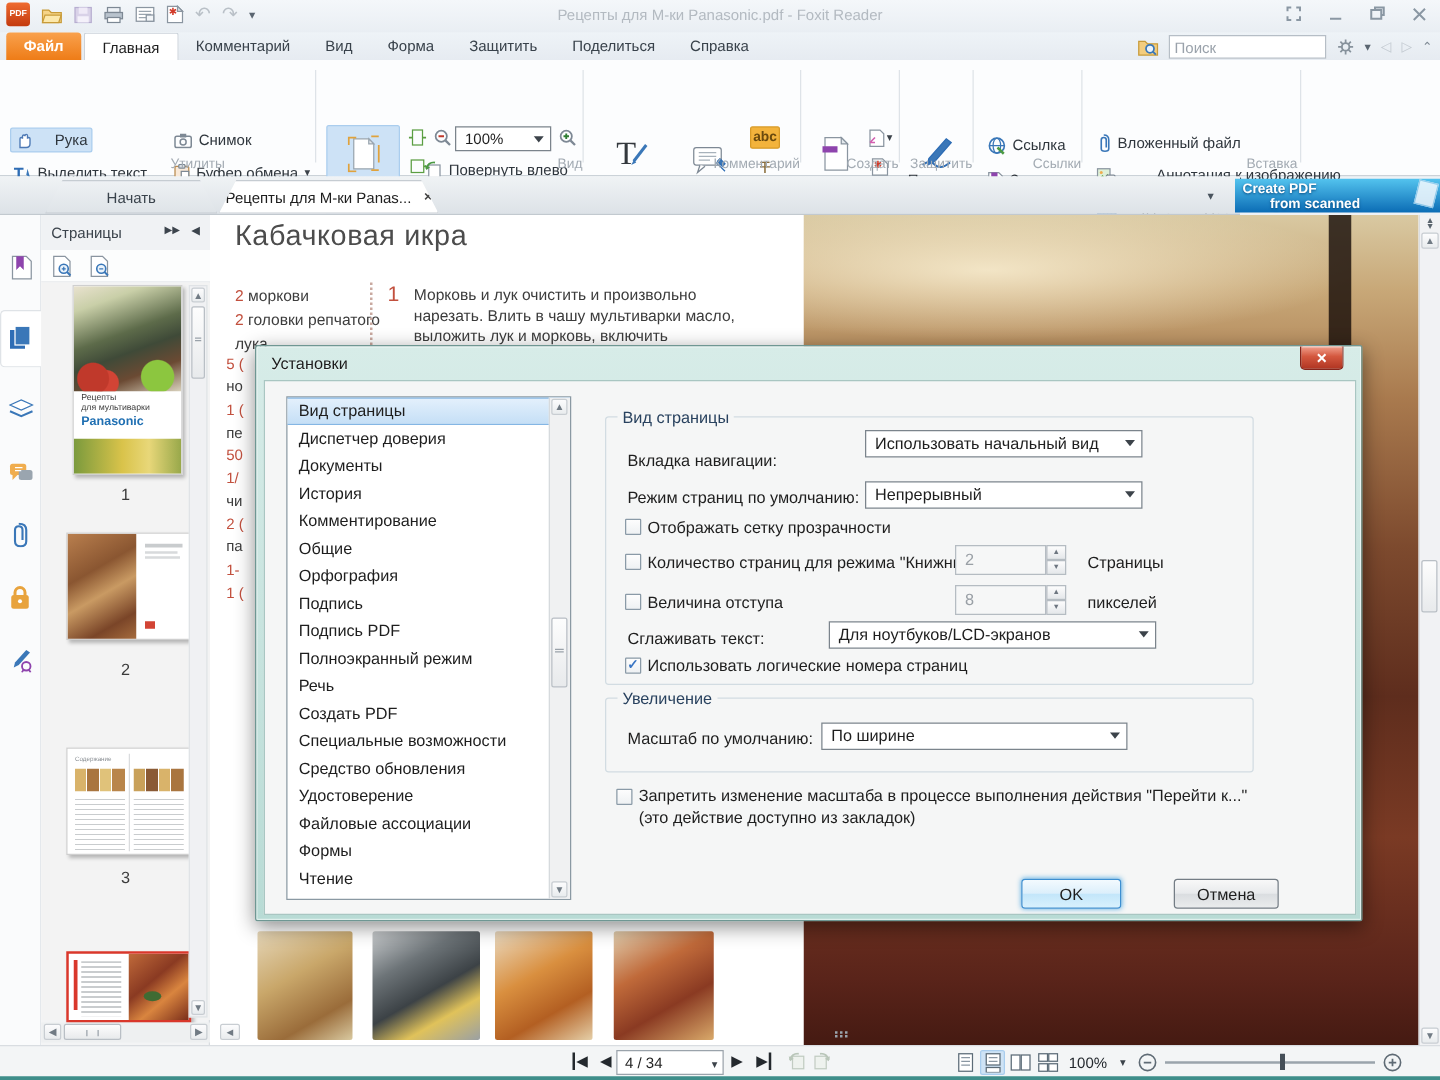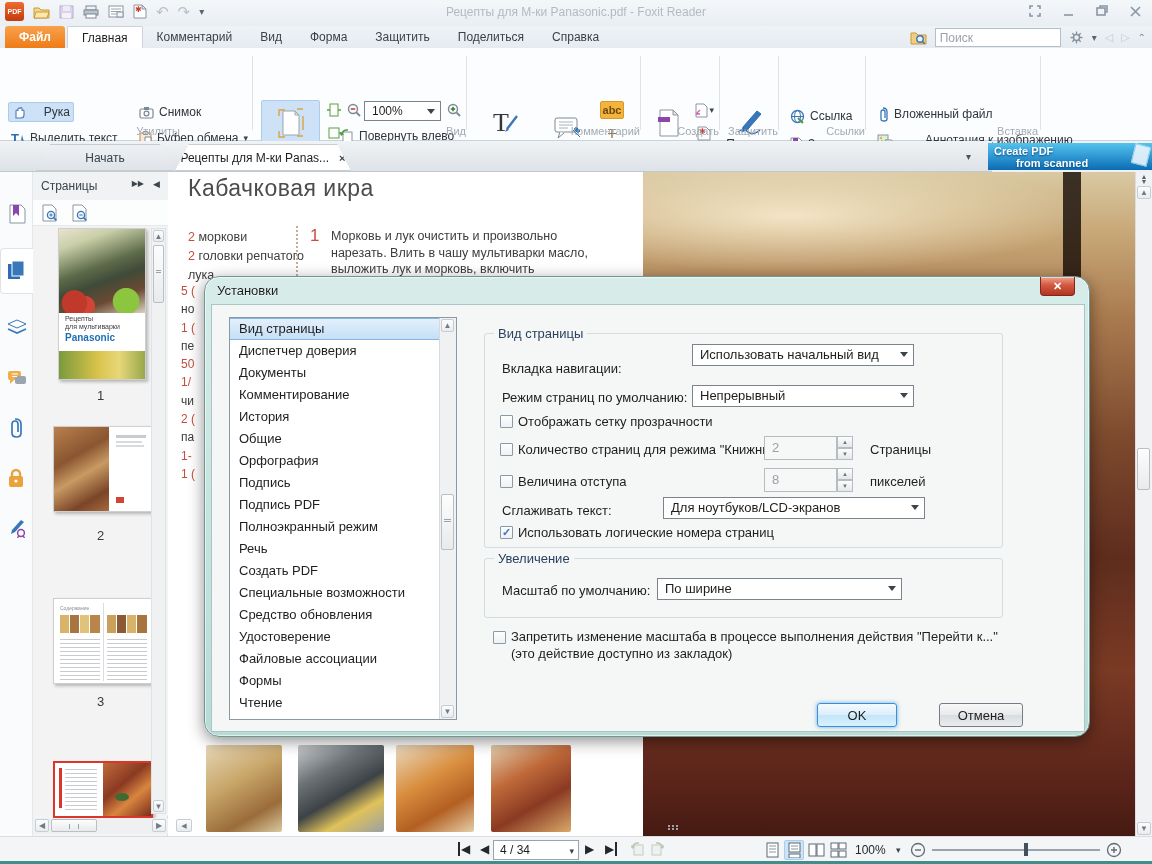--- a/index.html
+++ b/index.html
@@ -74,21 +74,21 @@
   .red { color:#c2503e; }
   .frag { position:absolute; left:13px; top:110px; font-size:12px; line-height:18.3px; color:#3d3d3d; }
   .dotline { position:absolute; left:128px; top:54px; height:58px; border-left:2px dotted #c9a9a0; }
   .stepnum { position:absolute; left:142px; top:54px; font-size:17px; color:#c2503e; }
   .steptxt { position:absolute; left:163px; top:56px; width:272px; font-size:12.5px; line-height:16.5px; color:#3c3c3c; }
   .bphoto { position:absolute; top:573px; height:87px; border-radius:2px; }
 
   .docvscroll { position:absolute; left:1135px; top:0; width:17px; height:664px; background:#f1f2f4; border-left:1px solid #dadde1; }
 
   
-  .dialog { position:absolute; left:204px; top:276px; width:886px; height:461px; background:linear-gradient(#d7ece8,#b8dbd5); border:1px solid #6f9793; border-radius:15px; box-shadow:0 4px 16px rgba(0,0,0,.45), inset 0 0 0 1px rgba(255,255,255,.55);padding-left:40px; }
+  .dialog { position:absolute; left:204px; top:276px; width:886px; height:461px; background:linear-gradient(#d7ece8,#b8dbd5); border:1px solid #6f9793; border-radius:2px; box-shadow:0 4px 16px rgba(0,0,0,.45), inset 0 0 0 1px rgba(255,255,255,.55);padding-left:40px; }
   .dlg-title { position:absolute; left:12px; top:6px; font-size:13px; color:#1c1c1c; text-shadow:0 1px 0 rgba(255,255,255,.6); }
   .dlg-close { position:absolute; right:14px; top:0; width:35px; height:19px; border:1px solid #85241a; border-top:none; border-radius:0 0 4px 4px; background:linear-gradient(#f2a28f,#d4583f 45%,#b03522); color:#fff; font-size:11px; font-weight:bold; display:flex; align-items:center; justify-content:center; box-shadow:inset 0 1px 0 rgba(255,255,255,.5); }
   .dlg-client { position:absolute; left:6px; top:27px; width:874px; height:428px; background:#f5f6f6; border:1px solid #a9c6c2; }
   .listbox { position:absolute; left:17px; top:12px; width:228px; height:403px; background:#fff; border:1px solid #8a99a3; }
   .li { height:22px; line-height:22px; padding-left:9px; font-size:13px; color:#1e1e1e; white-space:nowrap; overflow:hidden; }
   .li.sel { background:linear-gradient(#e3f0fc,#c5dff6); border-top:1px solid #84b6e4; border-bottom:1px solid #84b6e4; line-height:20px; }
   .lb-scroll { position:absolute; right:0; top:0; width:17px; height:401px; background:#f0f1f2; border-left:1px solid #d6dadd; }
   .groupbox { position:absolute; border:1px solid #d2dce2; border-radius:3px; }
   .gb-label { position:absolute; left:9px; top:-8px; background:#f5f6f6; padding:0 4px; font-size:13px; color:#29425f; }
   .dlbl { position:absolute; font-size:13px; color:#1e1e1e; white-space:nowrap; }
@@ -637,22 +637,22 @@
 
   <div class="dialog">
     <div class="dlg-title">Установки</div>
     <div class="dlg-close">✕</div>
     <div class="dlg-client">
 
       <div class="listbox">
         <div class="li sel">Вид страницы</div>
         <div class="li">Диспетчер доверия</div>
         <div class="li">Документы</div>
+        <div class="li">История</div>
         <div class="li">Комментирование</div>
-        <div class="li">История</div>
         <div class="li">Общие</div>
         <div class="li">Орфография</div>
         <div class="li">Подпись</div>
         <div class="li">Подпись PDF</div>
         <div class="li">Полноэкранный режим</div>
         <div class="li">Речь</div>
         <div class="li">Создать PDF</div>
         <div class="li">Специальные возможности</div>
         <div class="li">Средство обновления</div>
         <div class="li">Удостоверение</div>

